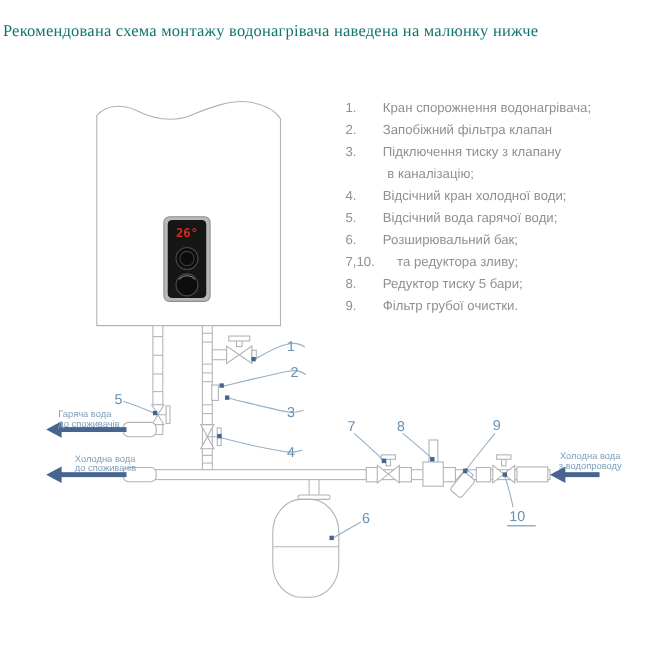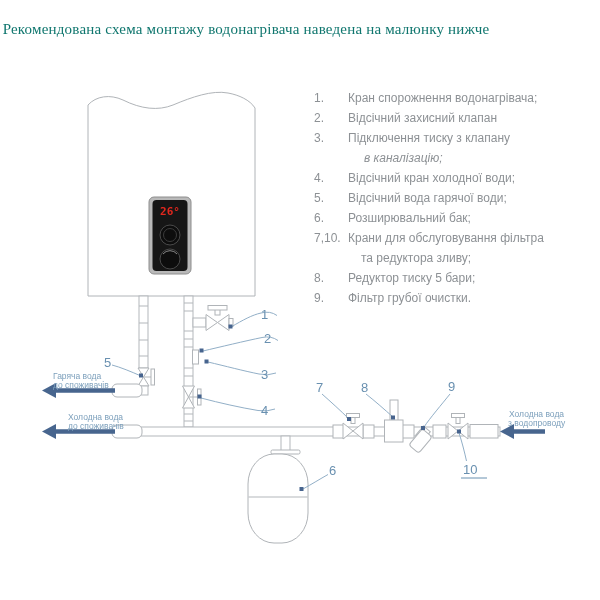--- a/index.html
+++ b/index.html
@@ -7,21 +7,21 @@
         font-family:"Liberation Sans",sans-serif;}
   .title{position:absolute;top:21px;left:0;width:492px;text-align:center;
          font-family:"Liberation Serif",serif;font-size:15px;color:#0f766e;
          letter-spacing:.2px;white-space:nowrap;}
   .legend{position:absolute;left:314px;top:88px;width:276px;
           color:#8d9195;font-size:12px;line-height:20px;}
   .lrow{display:flex;align-items:flex-start;}
   .lnum{width:34px;flex:none;}
   .ltext{flex:1;}
   .l2a{margin-left:-7px;}
-  .l2b{margin-left:16px;font-style:italic;}
+  .l2b{margin-left:4px;}
   .l2c{margin-left:13px;}
   svg.diagram{position:absolute;left:0;top:0;}
   .pipe{fill:#ffffff;stroke:#b3b7bb;stroke-width:1;}
   .comp{fill:#ffffff;stroke:#b0b4b8;stroke-width:1;}
   .tick{stroke:#b3b7bb;stroke-width:1;}
   .leader{fill:none;stroke:#92afc7;stroke-width:1;}
   .dot{fill:#47648e;}
   .callout{fill:#6990b0;font-size:13px;font-family:"Liberation Sans",sans-serif;}
   .flowtxt{fill:#7da0bc;font-size:8.5px;font-family:"Liberation Sans",sans-serif;}
   .arrow{fill:#47658e;}
@@ -36,21 +36,21 @@
   <div class="legend">
     <div class="lrow">
       <div class="lnum">1.</div>
       <div class="ltext">
           <div>Кран спорожнення водонагрівача;</div>
         </div>
     </div>
     <div class="lrow">
       <div class="lnum">2.</div>
       <div class="ltext">
-        <div>Відсічний захисний клапан</div>
+        <div>Запобіжний фільтра клапан</div>
       </div>
     </div>
     <div class="lrow">
       <div class="lnum">3.</div>
       <div class="ltext">
         <div>Підключення тиску з клапану</div>
         <div class="l2b">в каналізацію;</div>
       </div>
     </div>
     <div class="lrow">
@@ -67,21 +67,20 @@
     </div>
     <div class="lrow">
       <div class="lnum">6.</div>
       <div class="ltext">
           <div>Розширювальний бак;</div>
         </div>
     </div>
     <div class="lrow">
       <div class="lnum">7,10.</div>
       <div class="ltext">
-        <div>Крани для обслуговування фільтра</div>
         <div class="l2c">та редуктора зливу;</div>
       </div>
     </div>
     <div class="lrow">
       <div class="lnum">8.</div>
       <div class="ltext">
           <div>Редуктор тиску 5 бари;</div>
         </div>
     </div>
     <div class="lrow">

